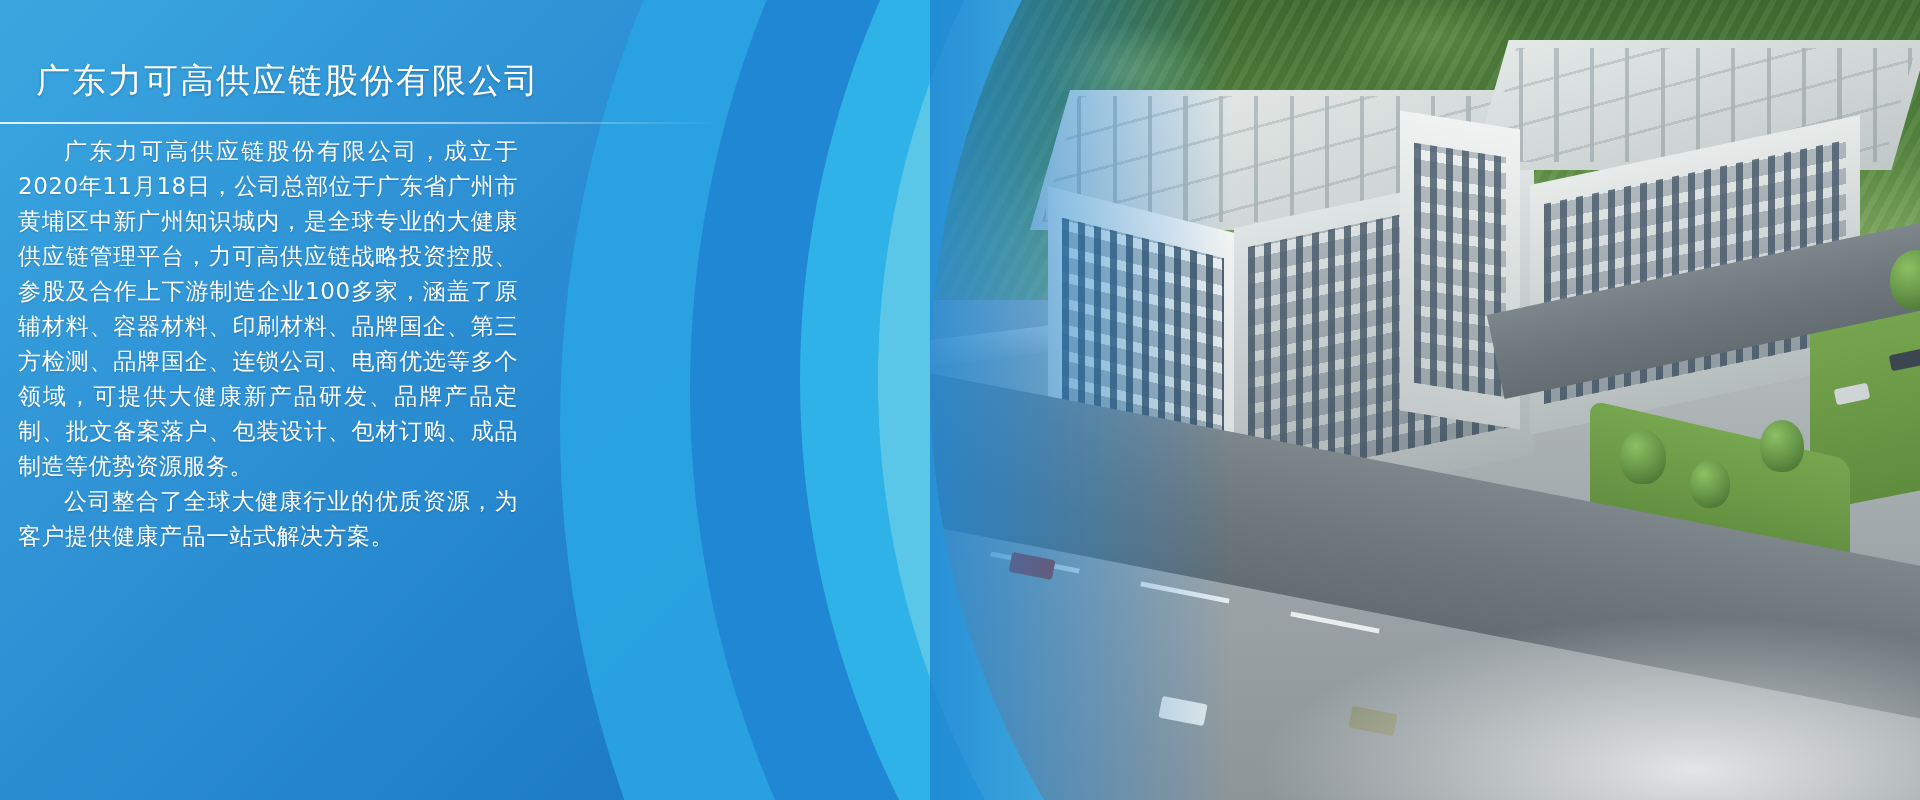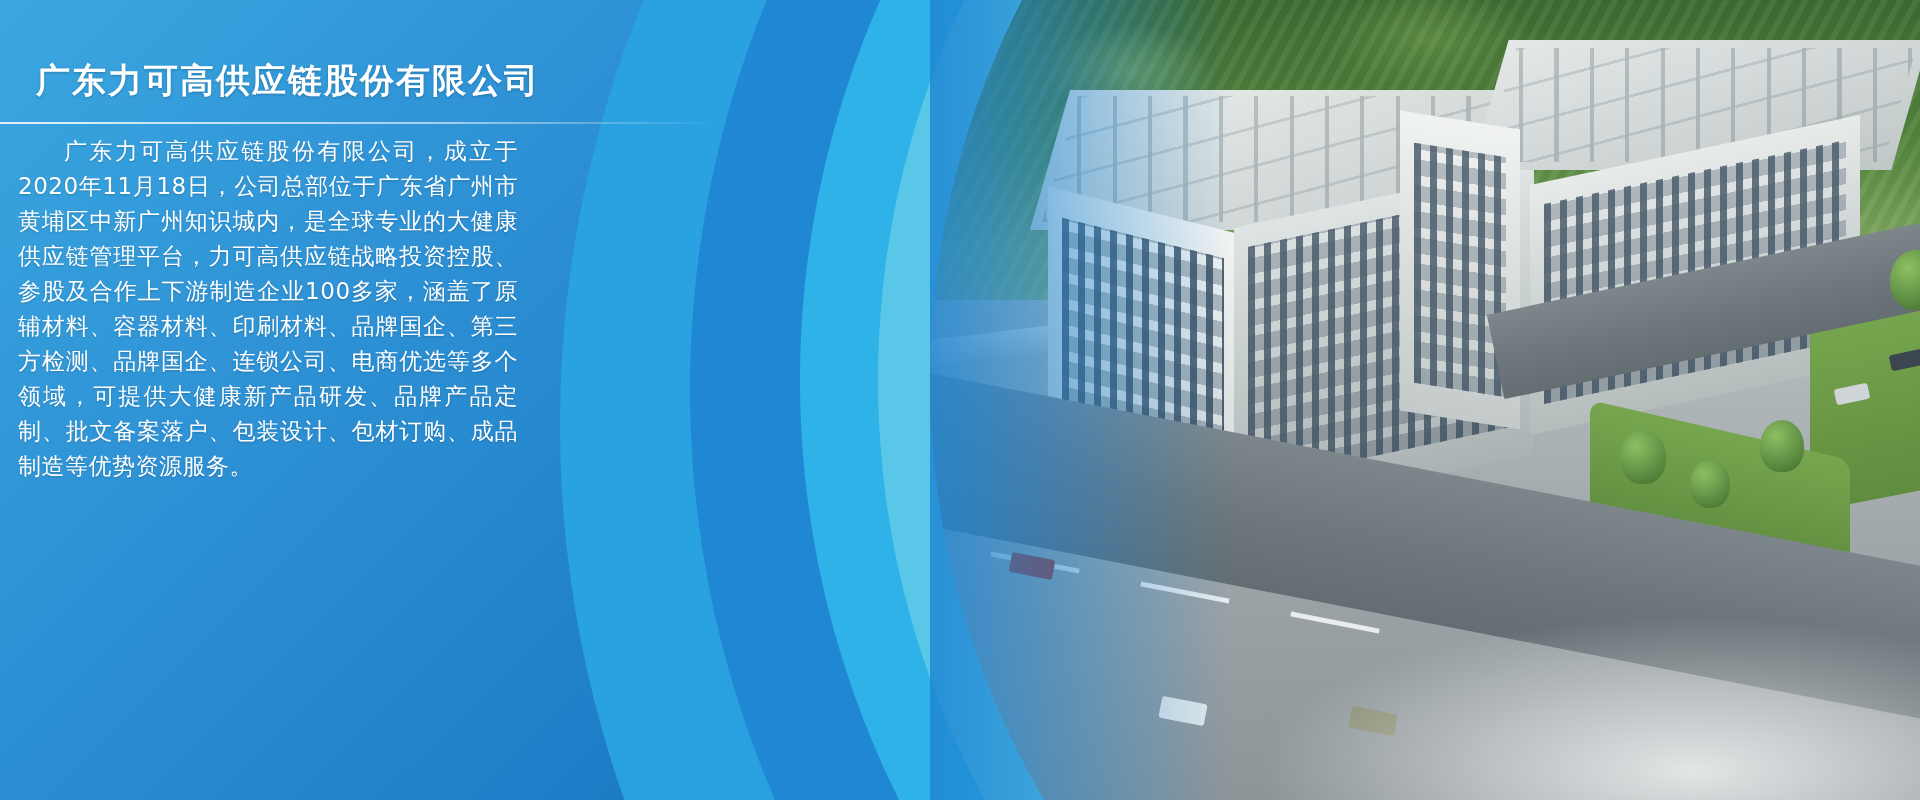--- a/index.html
+++ b/index.html
@@ -80,21 +80,21 @@
   
   #photo-fade{
     position:absolute;left:930px;top:0;width:300px;height:800px;
     background:linear-gradient(90deg, rgba(31,134,210,.85) 0%, rgba(31,134,210,0) 100%);
     pointer-events:none;
   }
   
   #content{position:absolute;left:0;top:0;width:620px;height:800px;}
   #title{
     position:absolute;left:36px;top:58px;width:560px;
-    color:#ffffff;font-size:34px;font-weight:bold;letter-spacing:2px;
+    color:#ffffff;font-size:34px;font-weight:normal;letter-spacing:2px;
     text-shadow:0 1px 3px rgba(0,0,0,.22);white-space:nowrap;
   }
   #title-rule{
     position:absolute;left:0;top:122px;width:720px;height:2px;
     background:linear-gradient(90deg, rgba(255,255,255,.85) 0%, rgba(255,255,255,.55) 62%, rgba(255,255,255,0) 100%);
   }
   #body-text{
     position:absolute;left:18px;top:134px;width:500px;
     color:#ffffff;font-size:23px;line-height:35px;letter-spacing:.5px;
     text-align:justify;text-justify:inter-ideograph;
@@ -170,16 +170,17 @@
     </div>
   </div>
 
   <div id="photo-fade"></div>
 
   <div id="content">
     <div id="title">广东力可高供应链股份有限公司</div>
     <div id="title-rule"></div>
     <div id="body-text">
       <p>广东力可高供应链股份有限公司，成立于2020年11月18日，公司总部位于广东省广州市黄埔区中新广州知识城内，是全球专业的大健康供应链管理平台，力可高供应链战略投资控股、参股及合作上下游制造企业100多家，涵盖了原辅材料、容器材料、印刷材料、品牌国企、第三方检测、品牌国企、连锁公司、电商优选等多个领域，可提供大健康新产品研发、品牌产品定制、批文备案落户、包装设计、包材订购、成品制造等优势资源服务。</p>
+      <p>公司整合了全球大健康行业的优质资源，为客户提供健康产品一站式解决方案。</p>
     </div>
   </div>
 
 </div>
 
 </body></html>

